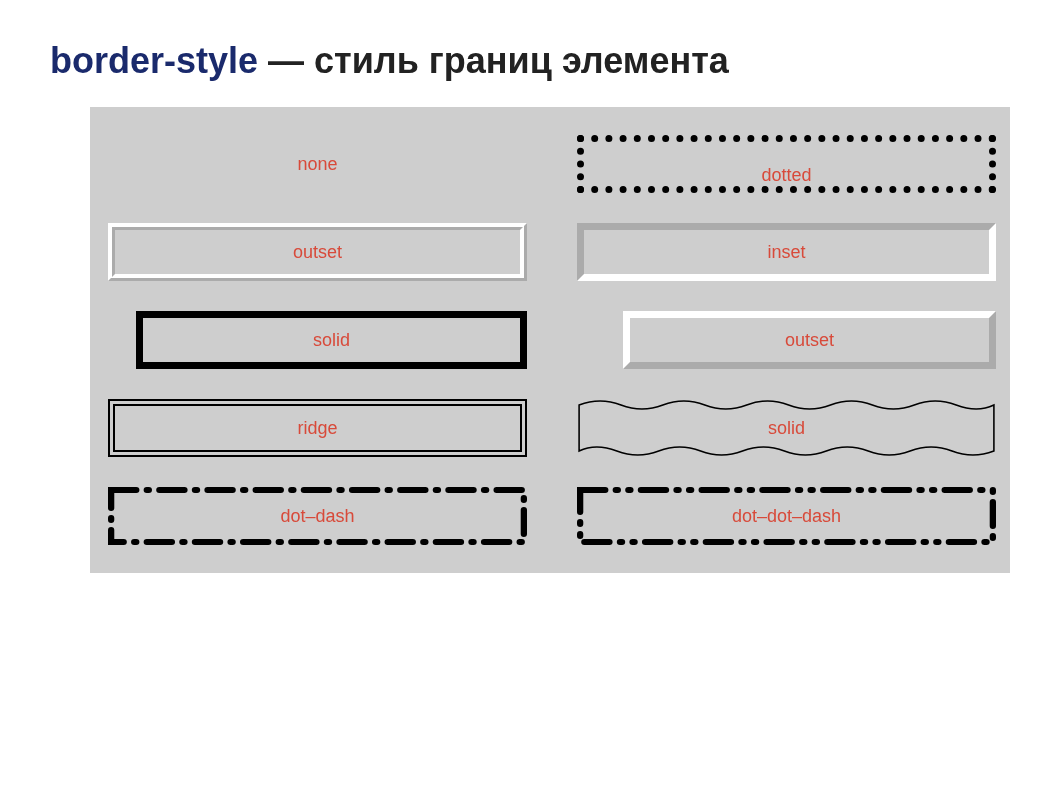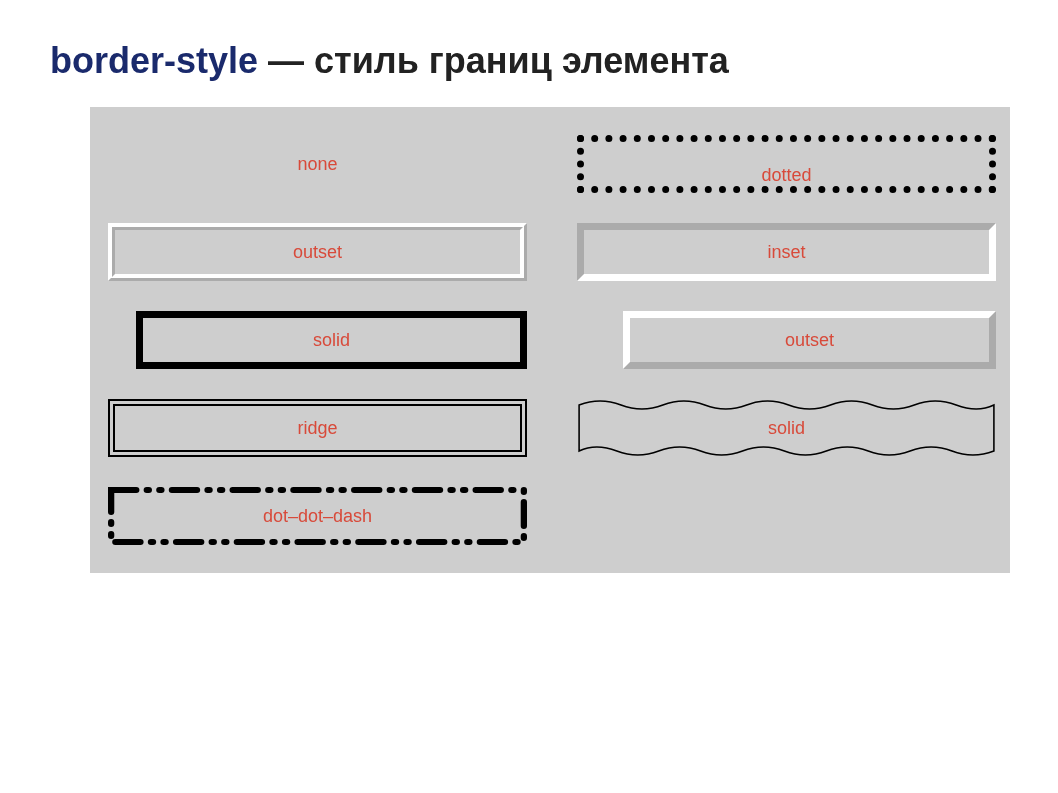--- a/index.html
+++ b/index.html
@@ -102,20 +102,26 @@
       <span>ridge</span>
     </div>
     <div class="swatch s-wave">
       <svg viewBox="0 0 400 58" preserveAspectRatio="none">
         <path d="M2 6 Q 22 -2, 42 6 T 82 6 T 122 6 T 162 6 T 202 6 T 242 6 T 282 6 T 322 6 T 362 6 T 398 6
                  L 398 52 Q 378 60, 358 52 T 318 52 T 278 52 T 238 52 T 198 52 T 158 52 T 118 52 T 78 52 T 38 52 T 2 52 Z" fill="none" stroke="#000" stroke-width="1.5"></path>
       </svg>
       <span>solid</span>
     </div>
 
+    <div class="swatch s-dotdash">
+      <svg viewBox="0 0 400 58" preserveAspectRatio="none">
+        <rect x="3" y="3" width="394" height="52" fill="none" stroke="#000" stroke-width="6" stroke-dasharray="24 10 2 10" stroke-linecap="round"></rect>
+      </svg>
+      <span>dot–dash</span>
+    </div>
     <div class="swatch s-dotdotdash">
       <svg viewBox="0 0 400 58" preserveAspectRatio="none">
         <rect x="3" y="3" width="394" height="52" fill="none" stroke="#000" stroke-width="6" stroke-dasharray="24 10 2 10 2 10" stroke-linecap="round"></rect>
       </svg>
       <span>dot–dot–dash</span>
     </div>
 
   </div>
 </div>
 

